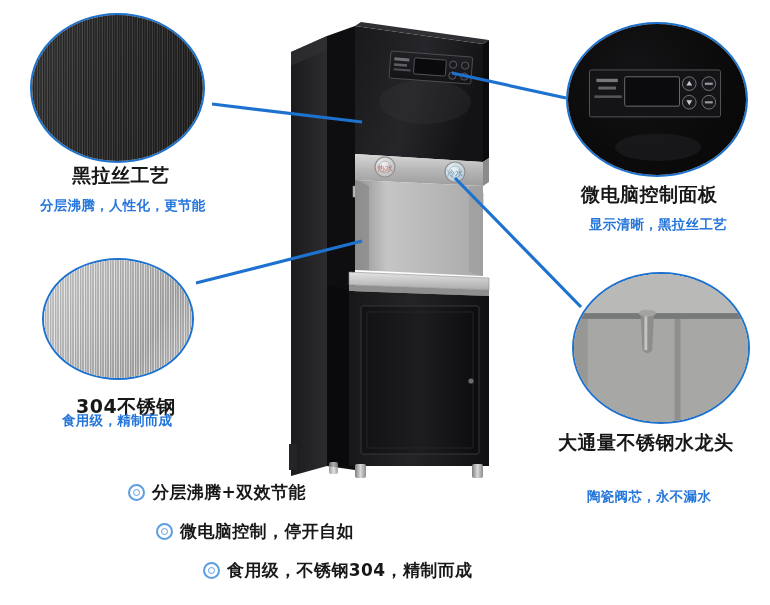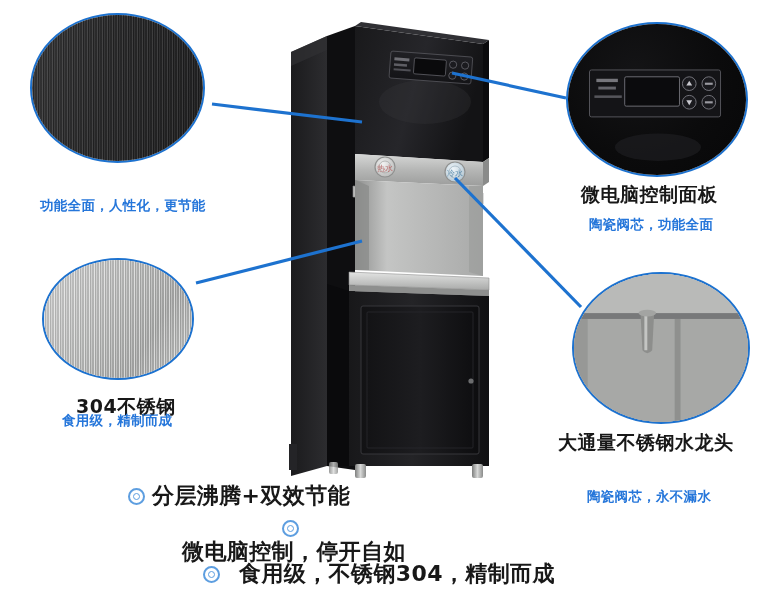--- a/index.html
+++ b/index.html
@@ -74,21 +74,21 @@
     border:2px solid #5d9ee0;
     box-sizing:border-box;
     position:relative;
     margin-right:7px;
     flex:0 0 auto;
   }
   .bullet-ico::after{
     content:"";position:absolute;left:3px;top:3px;right:3px;bottom:3px;
     border-radius:50%;border:1.6px solid #5d9ee0;
   }
-  .bullet-txt{font-size:22px;font-weight:700;color:#181818;letter-spacing:.4px;}
+  .bullet-txt{font-size:17px;font-weight:700;color:#181818;letter-spacing:.4px;}
 
   
   #product{position:absolute;left:283px;top:14px;width:215px;height:478px;}
 </style>
 </head>
 <body>
 
 <div id="stage">
 
   <svg id="product" viewBox="0 0 215 478">
@@ -208,21 +208,22 @@
   <svg class="lines" viewBox="0 0 770 605">
     <line x1="212" y1="104" x2="362" y2="122" stroke="#1d72cf" stroke-width="3.2"></line>
     <line x1="196" y1="283" x2="362" y2="241" stroke="#1d72cf" stroke-width="3.2"></line>
     <line x1="452" y1="73" x2="566" y2="98" stroke="#1d72cf" stroke-width="3.2"></line>
     <line x1="455" y1="178" x2="581" y2="307" stroke="#1d72cf" stroke-width="3.2"></line>
   </svg>
 
   <div class="circle" style="left:30px;top:13px;width:175px;height:150px;">
     <div class="fill tex-black"></div>
   </div>
-  <div class="co-sub" style="left:40px;top:197px;">功能全面，人性化，更节能</div>
+  <div class="co-title" style="left:72px;top:163px;">黑拉丝工艺</div>
+  <div class="co-sub" style="left:40px;top:197px;">分层沸腾，人性化，更节能</div>
 
   <div class="circle" style="left:42px;top:258px;width:152px;height:122px;">
     <div class="fill tex-silver"></div>
   </div>
   <div class="co-title" style="left:76px;top:379px;margin-top:15px;">304不锈钢</div>
   <div class="co-sub" style="left:62px;top:412px;">食用级，精制而成</div>
 
   <div class="circle" style="left:566px;top:22px;width:182px;height:155px;">
     <div class="fill tex-panel"></div>
     <svg viewBox="0 0 182 155" style="position:absolute;inset:0;">
@@ -236,21 +237,21 @@
       <circle cx="124" cy="80" r="7" fill="#1a1a1e" stroke="#75757c" stroke-width="1"></circle>
       <path d="M121 78 L127 78 L124 83 Z" fill="#c9c9cf"></path>
       <circle cx="144" cy="61" r="7" fill="#1a1a1e" stroke="#75757c" stroke-width="1"></circle>
       <rect x="140" y="60" width="8" height="2.2" fill="#9a9aa1"></rect>
       <circle cx="144" cy="80" r="7" fill="#1a1a1e" stroke="#75757c" stroke-width="1"></circle>
       <rect x="140" y="79" width="8" height="2.2" fill="#9a9aa1"></rect>
       <ellipse cx="92" cy="126" rx="44" ry="14" fill="#232327" opacity=".55"></ellipse>
     </svg>
   </div>
   <div class="co-title" style="left:581px;top:182px;">微电脑控制面板</div>
-  <div class="co-sub" style="left:589px;top:216px;">陶瓷阀芯，功能全面</div>
+  <div class="co-sub" style="left:589px;top:216px;">显示清晰，黑拉丝工艺</div>
 
   <div class="circle" style="left:572px;top:272px;width:178px;height:152px;">
     <div class="fill tex-faucet"></div>
     <svg viewBox="0 0 178 152" style="position:absolute;inset:0;">
       <rect x="0" y="0" width="178" height="42" fill="#b9bab8"></rect>
       <rect x="0" y="40" width="178" height="6" fill="#78797a"></rect>
       <rect x="0" y="46" width="178" height="106" fill="#a7a8a6"></rect>
       <rect x="103" y="46" width="6" height="106" fill="#8f908e"></rect>
       <rect x="0" y="46" width="14" height="106" fill="#979896"></rect>
       <path d="M68 40 L82 40 L80 78 Q75 84 70 78 Z" fill="#8d8e8c"></path>
@@ -258,22 +259,22 @@
       <ellipse cx="75" cy="40" rx="9" ry="3.5" fill="#a3a4a2"></ellipse>
     </svg>
   </div>
   <div class="co-title" style="left:558px;top:430px;font-family:Liberation Serif, serif;">大通量不锈钢水龙头</div>
   <div class="co-sub" style="left:587px;top:488px;">陶瓷阀芯，永不漏水</div>
 
   <div class="bullet-row" style="left:128px;top:481px;">
     <span class="bullet-ico"></span>
     <span class="bullet-txt">分层沸腾+双效节能</span>
   </div>
-  <div class="bullet-row" style="left:182px;top:520px;flex-direction:column;">
+  <div class="bullet-row" style="left:156px;top:520px;">
     <span class="bullet-ico"></span>
     <span class="bullet-txt">微电脑控制，停开自如</span>
   </div>
-  <div class="bullet-row" style="left:203px;top:559px;gap:12px;">
+  <div class="bullet-row" style="left:203px;top:559px;">
     <span class="bullet-ico"></span>
     <span class="bullet-txt">食用级，不锈钢304，精制而成</span>
   </div>
 
 </div>
 
 </body></html>

